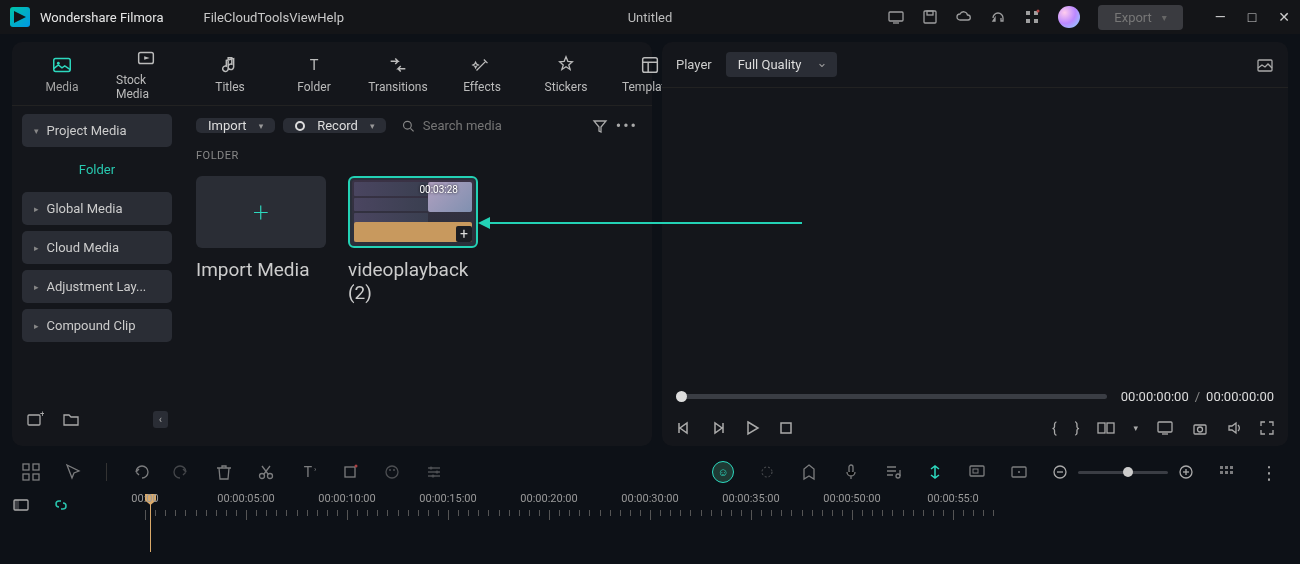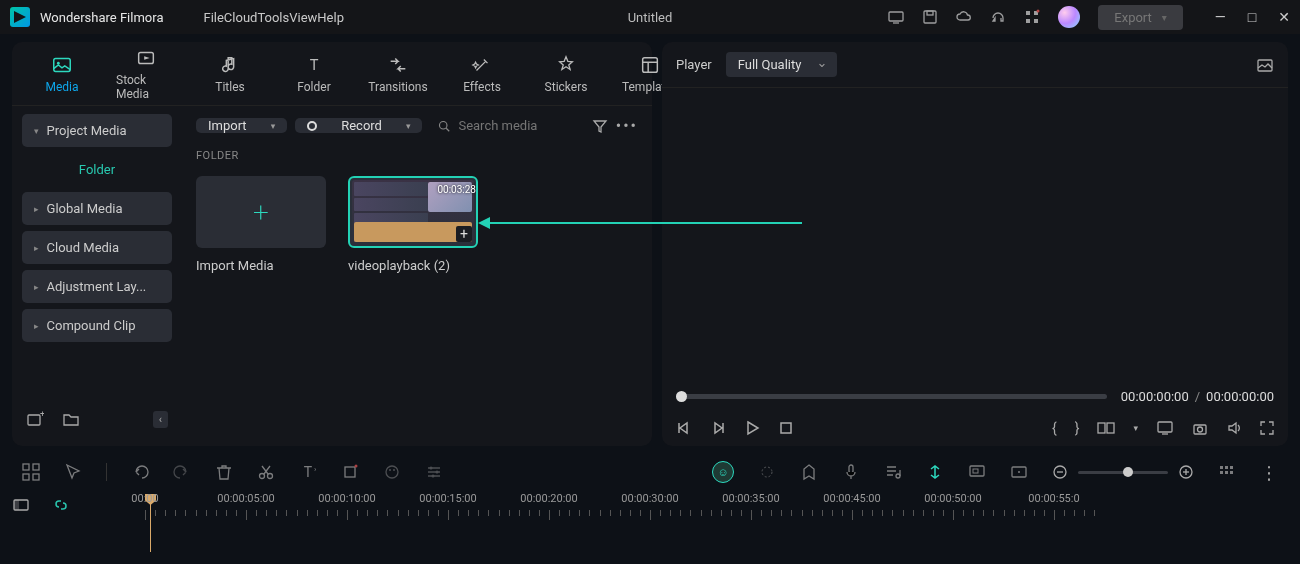--- a/index.html
+++ b/index.html
@@ -14,49 +14,49 @@
 .titlebar-right{margin-left:auto;display:flex;align-items:center;gap:18px}
 .titlebar-right .ico{width:16px;height:16px;opacity:.75;cursor:pointer}
 .avatar{width:22px;height:22px;border-radius:50%;background:radial-gradient(circle at 30% 30%,#fce,#b8f,#8df);cursor:pointer}
 .export-btn{background:#3a3b40;color:#777;padding:5px 16px;border-radius:4px;font-size:13px;display:flex;align-items:center;gap:10px}
 .win-ctrls{display:flex;gap:22px;margin-left:14px}
 .win-ctrls span{color:#ccc;font-size:14px;cursor:pointer}
 .workspace{display:flex;height:420px;padding:8px 12px;gap:10px}
 .left-col{width:640px;background:#14161b;border-radius:10px;display:flex;flex-direction:column}
 .asset-tabs{display:flex;height:64px;padding:0 20px;gap:24px;align-items:center;border-bottom:1px solid #222}
 .atab{display:flex;flex-direction:column;align-items:center;gap:4px;color:#bbb;font-size:12px;cursor:pointer;min-width:60px}
-.atab.active{color:#0ea5e9}
+.atab.active{color:#a3a3a3}
 .atab .ico{width:22px;height:22px}
 .asset-body{flex:1;display:flex}
 .sidebar{width:170px;padding:8px 10px;display:flex;flex-direction:column;gap:6px}
 .srow{background:#2a2d35;border-radius:5px;padding:9px 12px;color:#ccc;font-size:13px;display:flex;align-items:center;gap:8px;cursor:pointer}
 .srow.sub{background:transparent;color:#28c8af;justify-content:center}
 .srow .chev{font-size:9px;color:#888}
 .sidebar-bottom{margin-top:auto;display:flex;align-items:center;gap:18px;padding:10px 4px}
 .content{flex:1;padding:10px 14px}
 .content-top{display:flex;align-items:center;gap:8px;margin-bottom:14px}
-.btn-dd{background:#2a2d35;border-radius:5px;padding:0 12px;color:#ddd;font-size:13px;display:flex;align-items:center;gap:24px;cursor:pointer}
+.btn-dd{background:#2a2d35;border-radius:5px;padding:0 12px;color:#ddd;font-size:13px;display:flex;align-items:center;gap:12px;cursor:pointer}
 .btn-dd .dot{width:10px;height:10px;border:2px solid #ddd;border-radius:50%}
 .search-wrap{flex:1;display:flex;align-items:center;gap:8px;padding:0 8px}
 .search-wrap input{background:transparent;border:none;outline:none;color:#aaa;font-size:13px;width:100%}
 .section-label{color:#888;font-size:11px;letter-spacing:.5px;margin:10px 0 14px}
 .media-row{display:flex;gap:22px}
 .tile{width:130px;display:flex;flex-direction:column;gap:10px}
 .thumb{width:130px;height:72px;border-radius:6px;position:relative}
 .thumb.import{background:#2a2d35;display:flex;align-items:center;justify-content:center}
 .plus-lg{color:#2dd9bf;font-size:28px;font-weight:200}
 .thumb.clip{border:2px solid #23d2b5;background:#2a2f3a;overflow:hidden}
 .clip-inner{position:absolute;inset:2px;background:linear-gradient(#3a3245,#2a2f3a);border-radius:3px}
 .clip-rows{position:absolute;left:4px;top:4px;right:48px;bottom:4px;display:flex;flex-direction:column;gap:2px}
 .clip-rows div{flex:1;background:linear-gradient(90deg,#4a4560,#3a3f50);border-radius:1px}
 .clip-pic{position:absolute;right:4px;top:4px;width:44px;height:30px;background:linear-gradient(135deg,#b0a0c0,#8090b0);border-radius:2px}
-.duration{position:absolute;right:0;top:6px;color:#fff;font-size:10px;z-index:2;text-shadow:0 0 3px #000}
+.duration{position:absolute;right:18px;top:6px;color:#fff;font-size:10px;z-index:2;text-shadow:0 0 3px #000}
 .clip-tl{position:absolute;left:4px;right:4px;bottom:4px;height:20px;background:#c8995e;border-radius:2px}
 .add-plus{position:absolute;right:4px;bottom:4px;width:16px;height:16px;background:#1a1c22;color:#ddd;display:flex;align-items:center;justify-content:center;font-size:14px;border-radius:2px;z-index:3}
-.tile-label{color:#ccc;font-size:13px}
+.tile-label{color:#ccc;font-size:19px}
 .arrow-line{position:absolute;left:482px;top:222px;width:320px;height:2px;background:#23d2b5;z-index:10}
 .arrow-line::before{content:"";position:absolute;left:-10px;top:-5px;border:6px solid transparent;border-right:12px solid #23d2b5}
 .right-col{flex:1;background:#14161b;border-radius:10px;display:flex;flex-direction:column}
 .player-hdr{display:flex;align-items:center;padding:10px 14px;gap:14px;border-bottom:1px solid #222}
 .player-hdr .label{color:#ccc;font-size:13px}
 .quality-dd{background:#2a2d35;padding:5px 36px 5px 12px;border-radius:4px;color:#ddd;font-size:13px;position:relative;cursor:pointer}
 .quality-dd::after{content:"⌄";position:absolute;right:10px;top:3px;color:#999}
 .player-body{flex:1}
 .scrub{padding:6px 14px;display:flex;align-items:center;gap:14px}
 .scrub-track{flex:1;height:5px;background:#3a3d44;border-radius:3px;position:relative}
@@ -540,35 +540,20 @@
         <div class="tick" style="left: 30.3px;"></div>
         <div class="tick" style="left: 40.4px;"></div>
         <div class="tick" style="left: 50.5px;"></div>
         <div class="tick" style="left: 60.6px;"></div>
         <div class="tick" style="left: 70.7px;"></div>
         <div class="tick" style="left: 80.8px;"></div>
         <div class="tick" style="left: 90.9px;"></div>
       </div>
     </div>
     <div class="ruler-seg">
-      <div class="ruler-label">00:00:45:00</div>
-      <div class="ticks">
-        <div class="tick major" style="left: 0px;"></div>
-        <div class="tick" style="left: 10.1px;"></div>
-        <div class="tick" style="left: 20.2px;"></div>
-        <div class="tick" style="left: 30.3px;"></div>
-        <div class="tick" style="left: 40.4px;"></div>
-        <div class="tick" style="left: 50.5px;"></div>
-        <div class="tick" style="left: 60.6px;"></div>
-        <div class="tick" style="left: 70.7px;"></div>
-        <div class="tick" style="left: 80.8px;"></div>
-        <div class="tick" style="left: 90.9px;"></div>
-      </div>
-    </div>
-    <div class="ruler-seg">
       <div class="ruler-label">00:00:50:00</div>
       <div class="ticks">
         <div class="tick major" style="left: 0px;"></div>
         <div class="tick" style="left: 10.1px;"></div>
         <div class="tick" style="left: 20.2px;"></div>
         <div class="tick" style="left: 30.3px;"></div>
         <div class="tick" style="left: 40.4px;"></div>
         <div class="tick" style="left: 50.5px;"></div>
         <div class="tick" style="left: 60.6px;"></div>
         <div class="tick" style="left: 70.7px;"></div>

